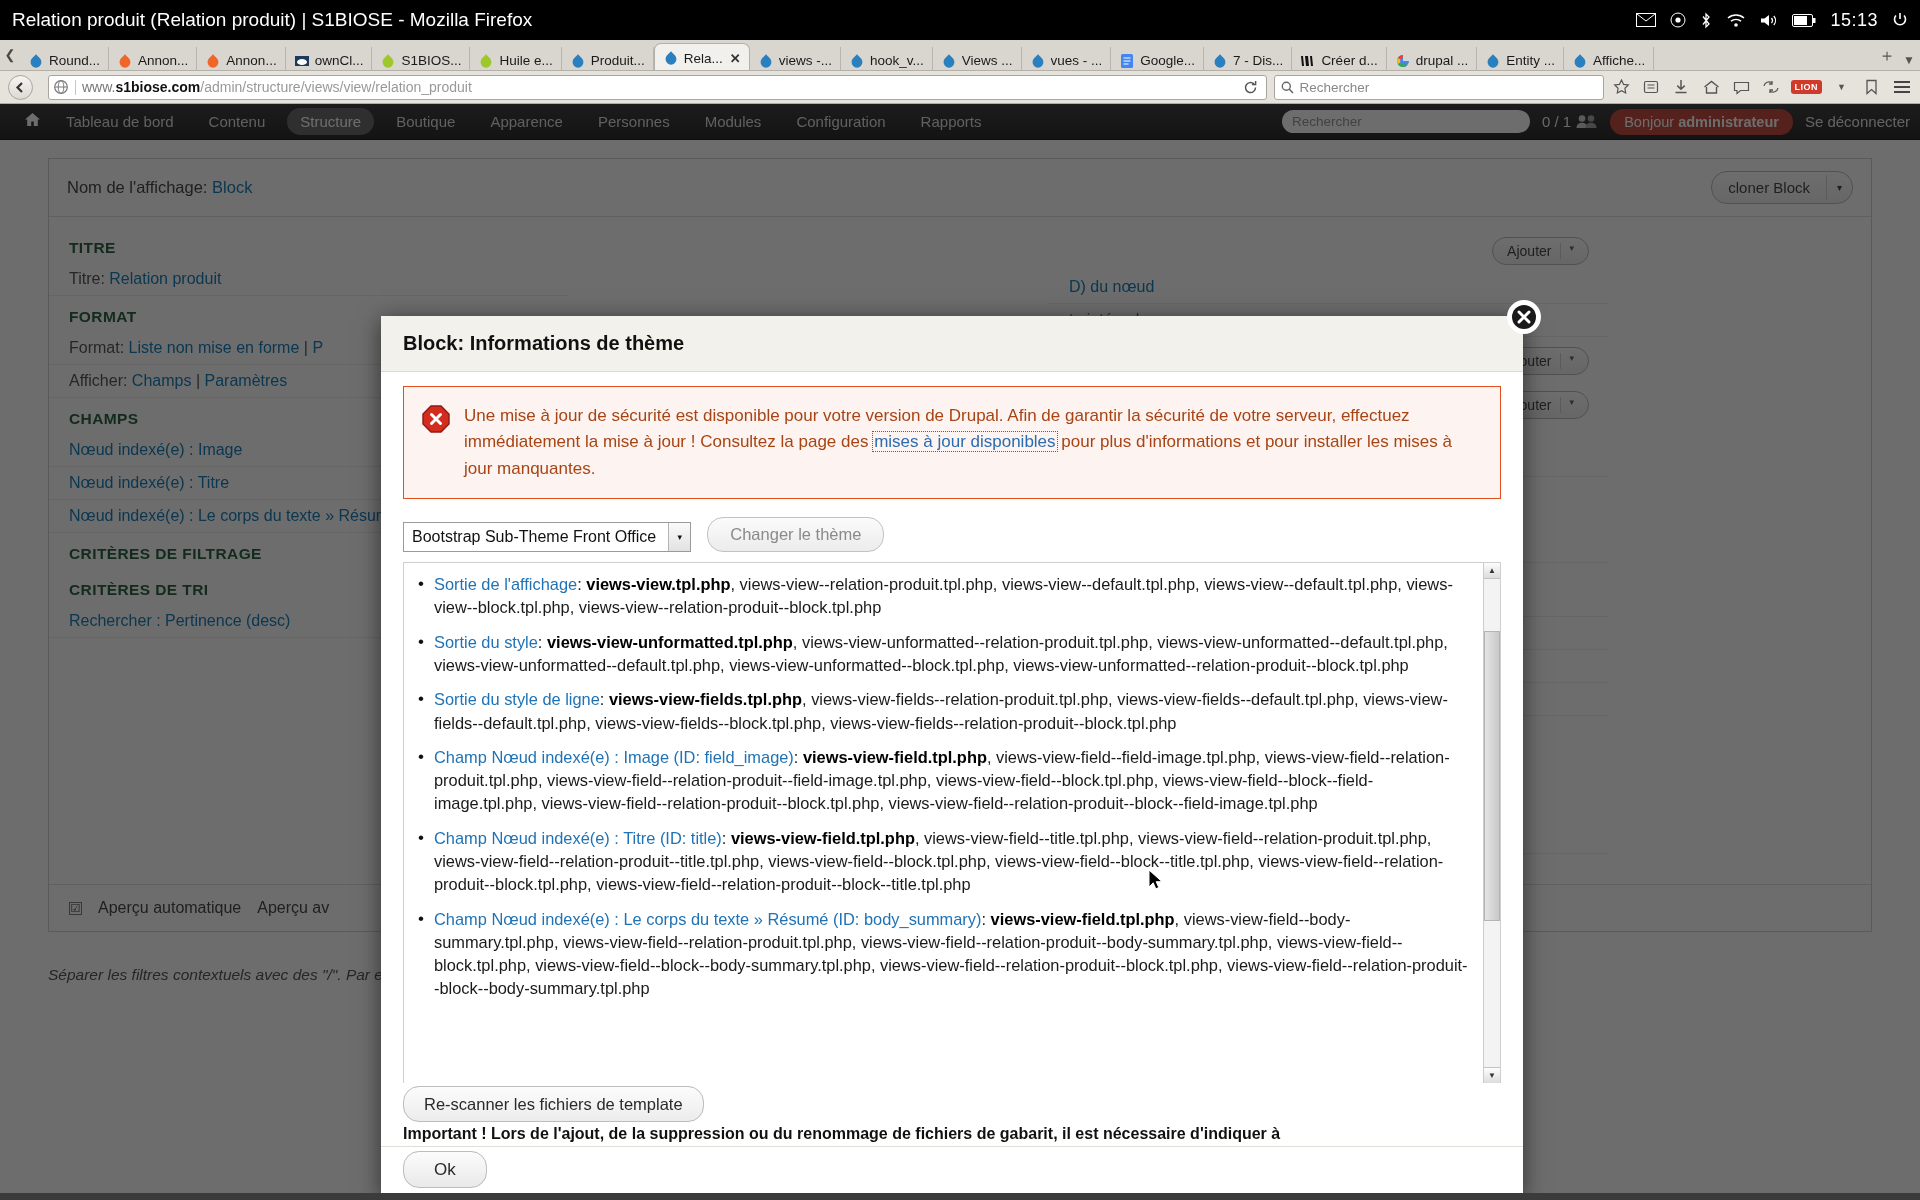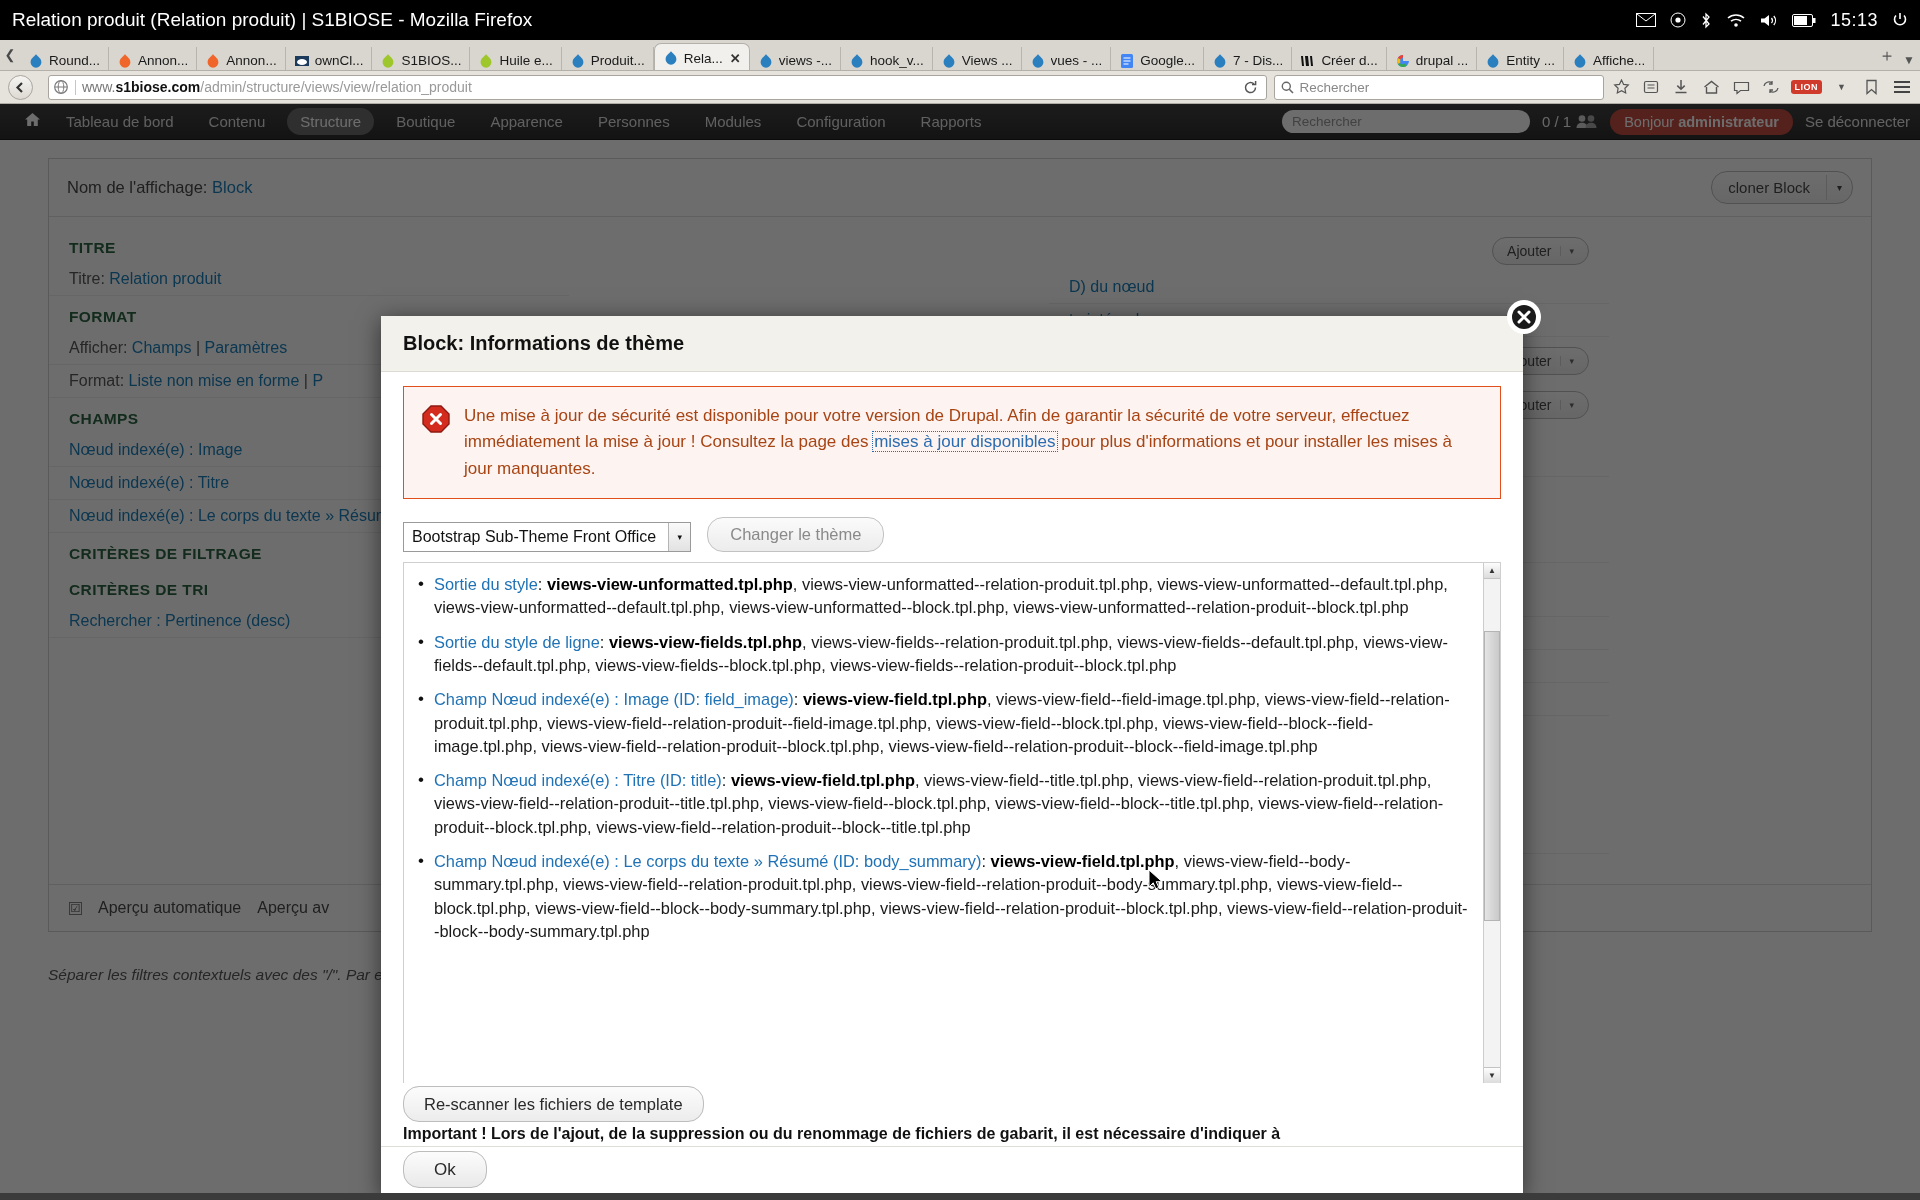--- a/index.html
+++ b/index.html
@@ -161,21 +161,21 @@
   }
   .row-line a { color:#0071b3; text-decoration:none; }
   .sec-head-row {
     display:flex; align-items:center; justify-content:space-between;
     padding: 10px 20px 6px;
   }
   .btn-sm {
     border:1px solid #b5b5b5; border-radius:14px;
     background: linear-gradient(#fff,#ededed);
     font-size: 14px; color:#333; padding: 5px 14px;
-    display:flex; align-items:center; gap:9px;
+    display:flex; gap:9px;
   }
   .btn-sm .caret { font-size:9px; color:#555; border-left:1px solid #d0d0d0; padding-left:8px;}
 
   .ve-foot {
     border-top:1px solid #ddd; padding: 14px 20px;
     display:flex; align-items:center; gap: 16px;
     font-size: 16px; color:#333;
   }
   .chk { width:13px;height:13px;border:1px solid #777; display:inline-flex;
          align-items:center;justify-content:center; font-size:11px; color:#222; background:#fff;}
@@ -604,30 +604,30 @@
       <div class="ve-cols">
 
         <div class="ve-col c1">
           <div class="sec-title">TITRE</div>
           <div class="row-line">
             <span>Titre:</span>
             <a href="#">Relation produit</a>
           </div>
           <div class="sec-title">FORMAT</div>
           <div class="row-line">
+            <span>Format:</span>
+            <a href="#">Liste non mise en forme</a>
+            <span> | </span>
+            <a href="#">P</a>
+          </div>
+          <div class="row-line">
             <span>Afficher:</span>
             <a href="#">Champs</a>
             <span> | </span>
             <a href="#">Paramètres</a>
-          </div>
-          <div class="row-line">
-            <span>Format:</span>
-            <a href="#">Liste non mise en forme</a>
-            <span> | </span>
-            <a href="#">P</a>
           </div>
           <div class="sec-title">CHAMPS</div>
           <div id="champs-list">
               <div class="row-line"><a href="#">Nœud indexé(e) : Image</a></div>
               <div class="row-line"><a href="#">Nœud indexé(e) : Titre</a></div>
               <div class="row-line"><a href="#">Nœud indexé(e) : Le corps du texte » Résumé</a></div>
             </div>
           <div class="sec-title">CRITÈRES DE FILTRAGE</div>
           <div class="sec-title">CRITÈRES DE TRI</div>
           <div id="tri-list">
@@ -715,20 +715,21 @@
         <div class="sel">
           <span class="val">Bootstrap Sub-Theme Front Office</span>
           <span class="sarrow">▾</span>
         </div>
         <div class="btn-theme">Changer le thème</div>
       </div>
 
       <div class="tpl-panel">
         <div class="tpl-list">
           <ul id="tpl-ul">
+              <li><span class="lbl">Sortie de l'affichage</span>: <span class="pri">views-view.tpl.php</span><span>, views-view--relation-produit.tpl.php, views-view--default.tpl.php, views-view--default.tpl.php, views-view--block.tpl.php, views-view--relation-produit--block.tpl.php</span></li>
               <li><span class="lbl">Sortie du style</span>: <span class="pri">views-view-unformatted.tpl.php</span><span>, views-view-unformatted--relation-produit.tpl.php, views-view-unformatted--default.tpl.php, views-view-unformatted--default.tpl.php, views-view-unformatted--block.tpl.php, views-view-unformatted--relation-produit--block.tpl.php</span></li>
               <li><span class="lbl">Sortie du style de ligne</span>: <span class="pri">views-view-fields.tpl.php</span><span>, views-view-fields--relation-produit.tpl.php, views-view-fields--default.tpl.php, views-view-fields--default.tpl.php, views-view-fields--block.tpl.php, views-view-fields--relation-produit--block.tpl.php</span></li>
               <li><span class="lbl">Champ Nœud indexé(e) : Image (ID: field_image)</span>: <span class="pri">views-view-field.tpl.php</span><span>, views-view-field--field-image.tpl.php, views-view-field--relation-produit.tpl.php, views-view-field--relation-produit--field-image.tpl.php, views-view-field--block.tpl.php, views-view-field--block--field-image.tpl.php, views-view-field--relation-produit--block.tpl.php, views-view-field--relation-produit--block--field-image.tpl.php</span></li>
               <li><span class="lbl">Champ Nœud indexé(e) : Titre (ID: title)</span>: <span class="pri">views-view-field.tpl.php</span><span>, views-view-field--title.tpl.php, views-view-field--relation-produit.tpl.php, views-view-field--relation-produit--title.tpl.php, views-view-field--block.tpl.php, views-view-field--block--title.tpl.php, views-view-field--relation-produit--block.tpl.php, views-view-field--relation-produit--block--title.tpl.php</span></li>
               <li><span class="lbl">Champ Nœud indexé(e) : Le corps du texte » Résumé (ID: body_summary)</span>: <span class="pri">views-view-field.tpl.php</span><span>, views-view-field--body-summary.tpl.php, views-view-field--relation-produit.tpl.php, views-view-field--relation-produit--body-summary.tpl.php, views-view-field--block.tpl.php, views-view-field--block--body-summary.tpl.php, views-view-field--relation-produit--block.tpl.php, views-view-field--relation-produit--block--body-summary.tpl.php</span></li>
             </ul>
         </div>
         <div class="vscroll">
           <div class="vs-btn">▲</div>
           <div class="vs-track">

